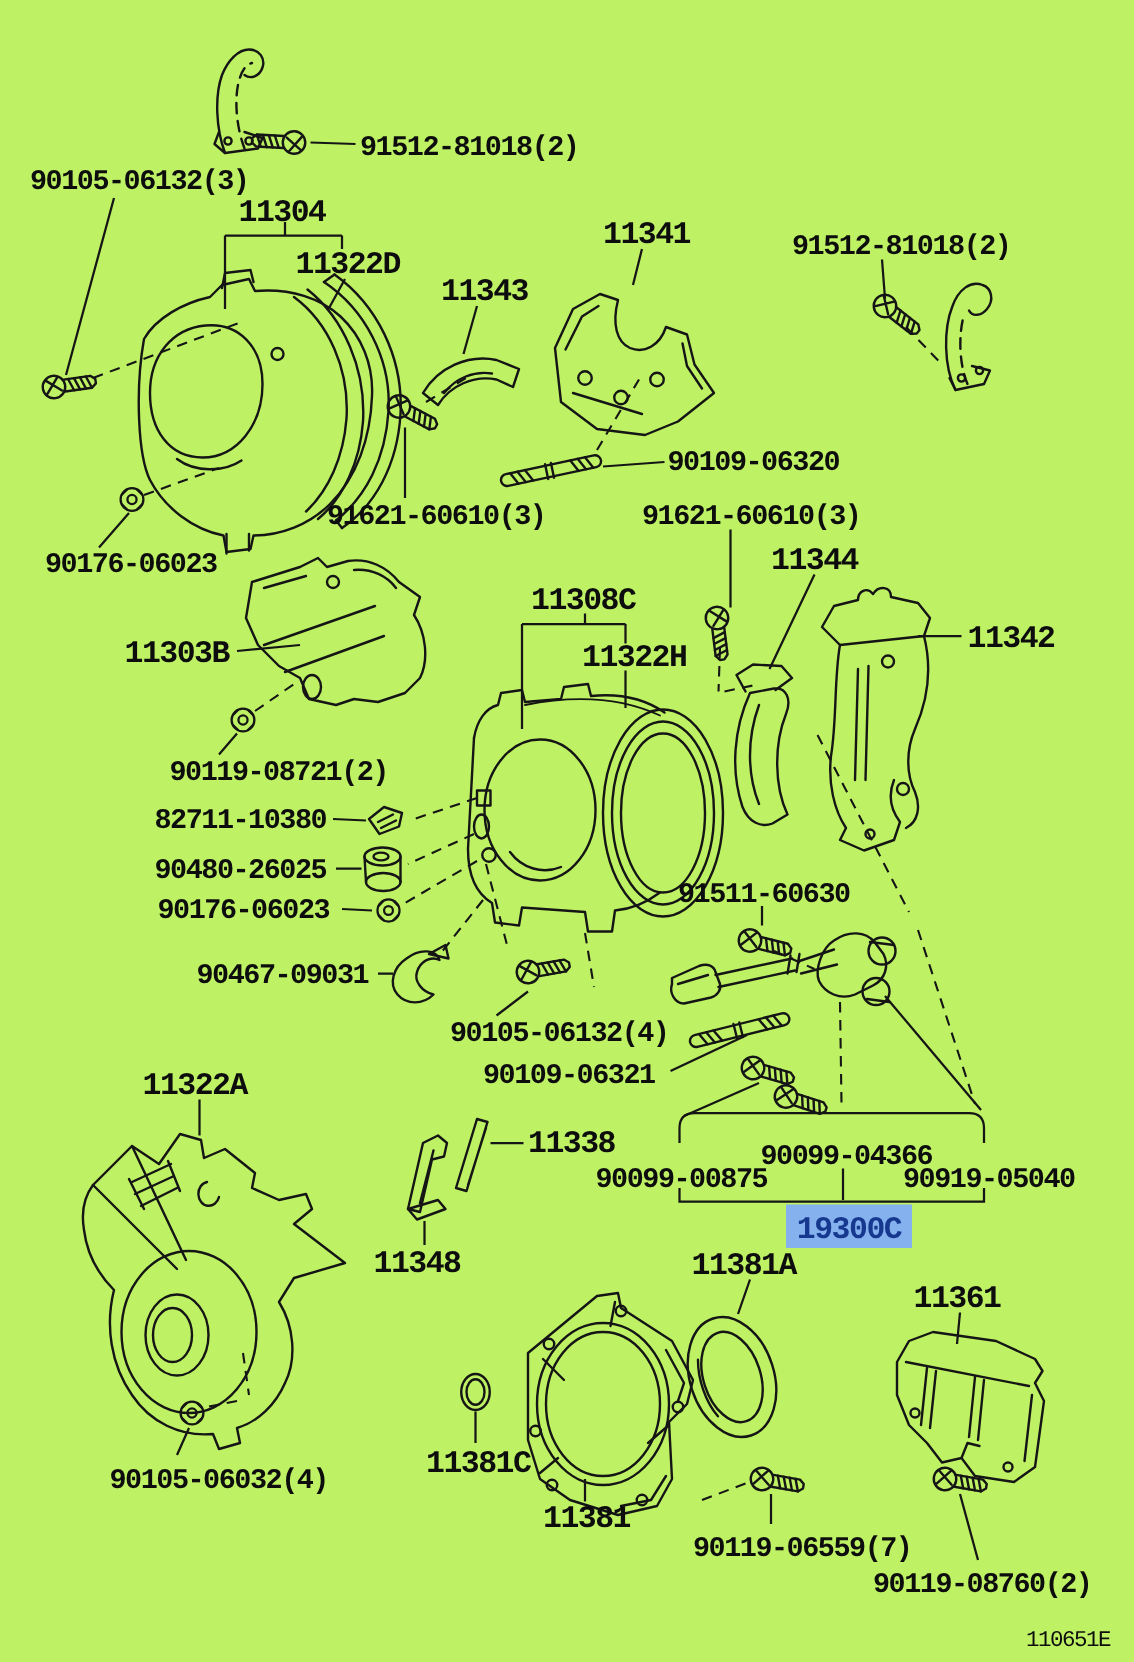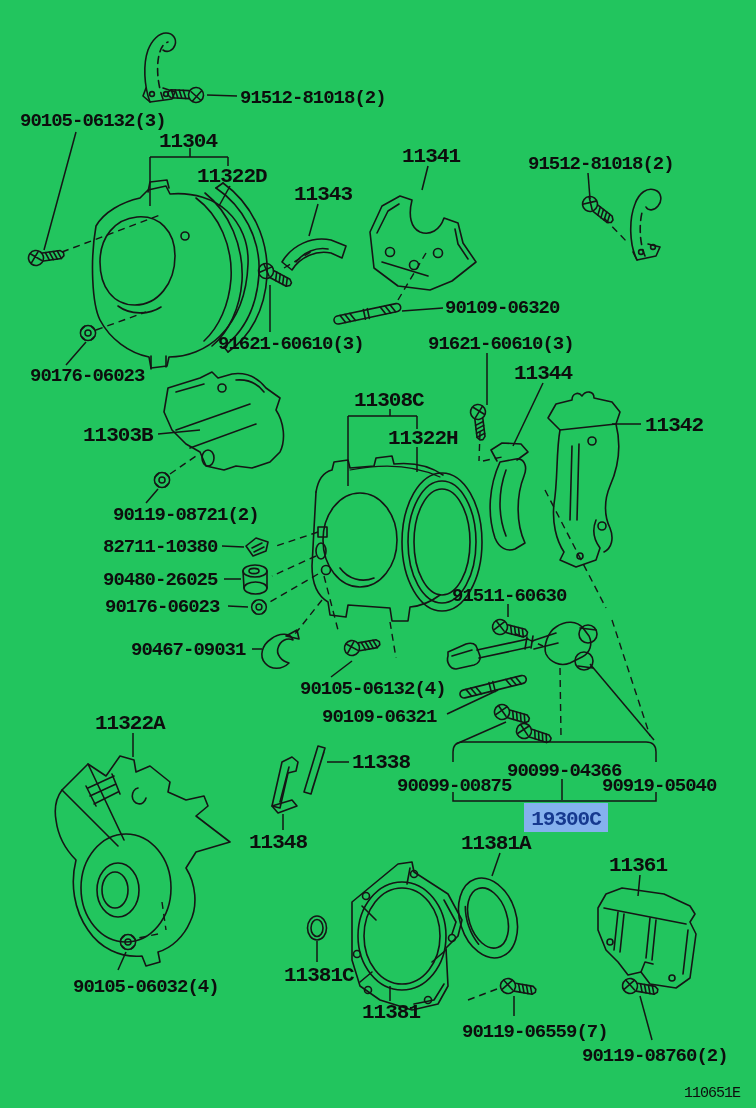--- a/index.html
+++ b/index.html
@@ -1,16 +1,16 @@
 <!DOCTYPE html>
 <html><head>
 <meta charset="utf-8">
 <style>
   html,body{margin:0;padding:0;background:#ffffff;}
-  .page{position:relative;width:756px;height:1108px;background:#22c55e;overflow:hidden;}
+  .page{position:relative;width:756px;height:1108px;background:#bef264;overflow:hidden;}
   svg{display:block;}
   .part{stroke:#151515;stroke-width:1.6;fill:none;stroke-linejoin:round;stroke-linecap:round;}
   .thin{stroke:#151515;stroke-width:1.2;fill:none;}
   .leader{stroke:#151515;stroke-width:1.5;fill:none;}
   .dash{stroke:#151515;stroke-width:1.4;fill:none;stroke-dasharray:7 5;}
   .lbl{font-family:"Liberation Mono","DejaVu Sans Mono",monospace;font-weight:bold;
        font-size:19px;fill:#0d0d0d;letter-spacing:-1px;}
   .code{font-size:21px;}
   .hl-text{font-family:"Liberation Mono","DejaVu Sans Mono",monospace;font-weight:bold;
        font-size:21px;letter-spacing:-1px;}

